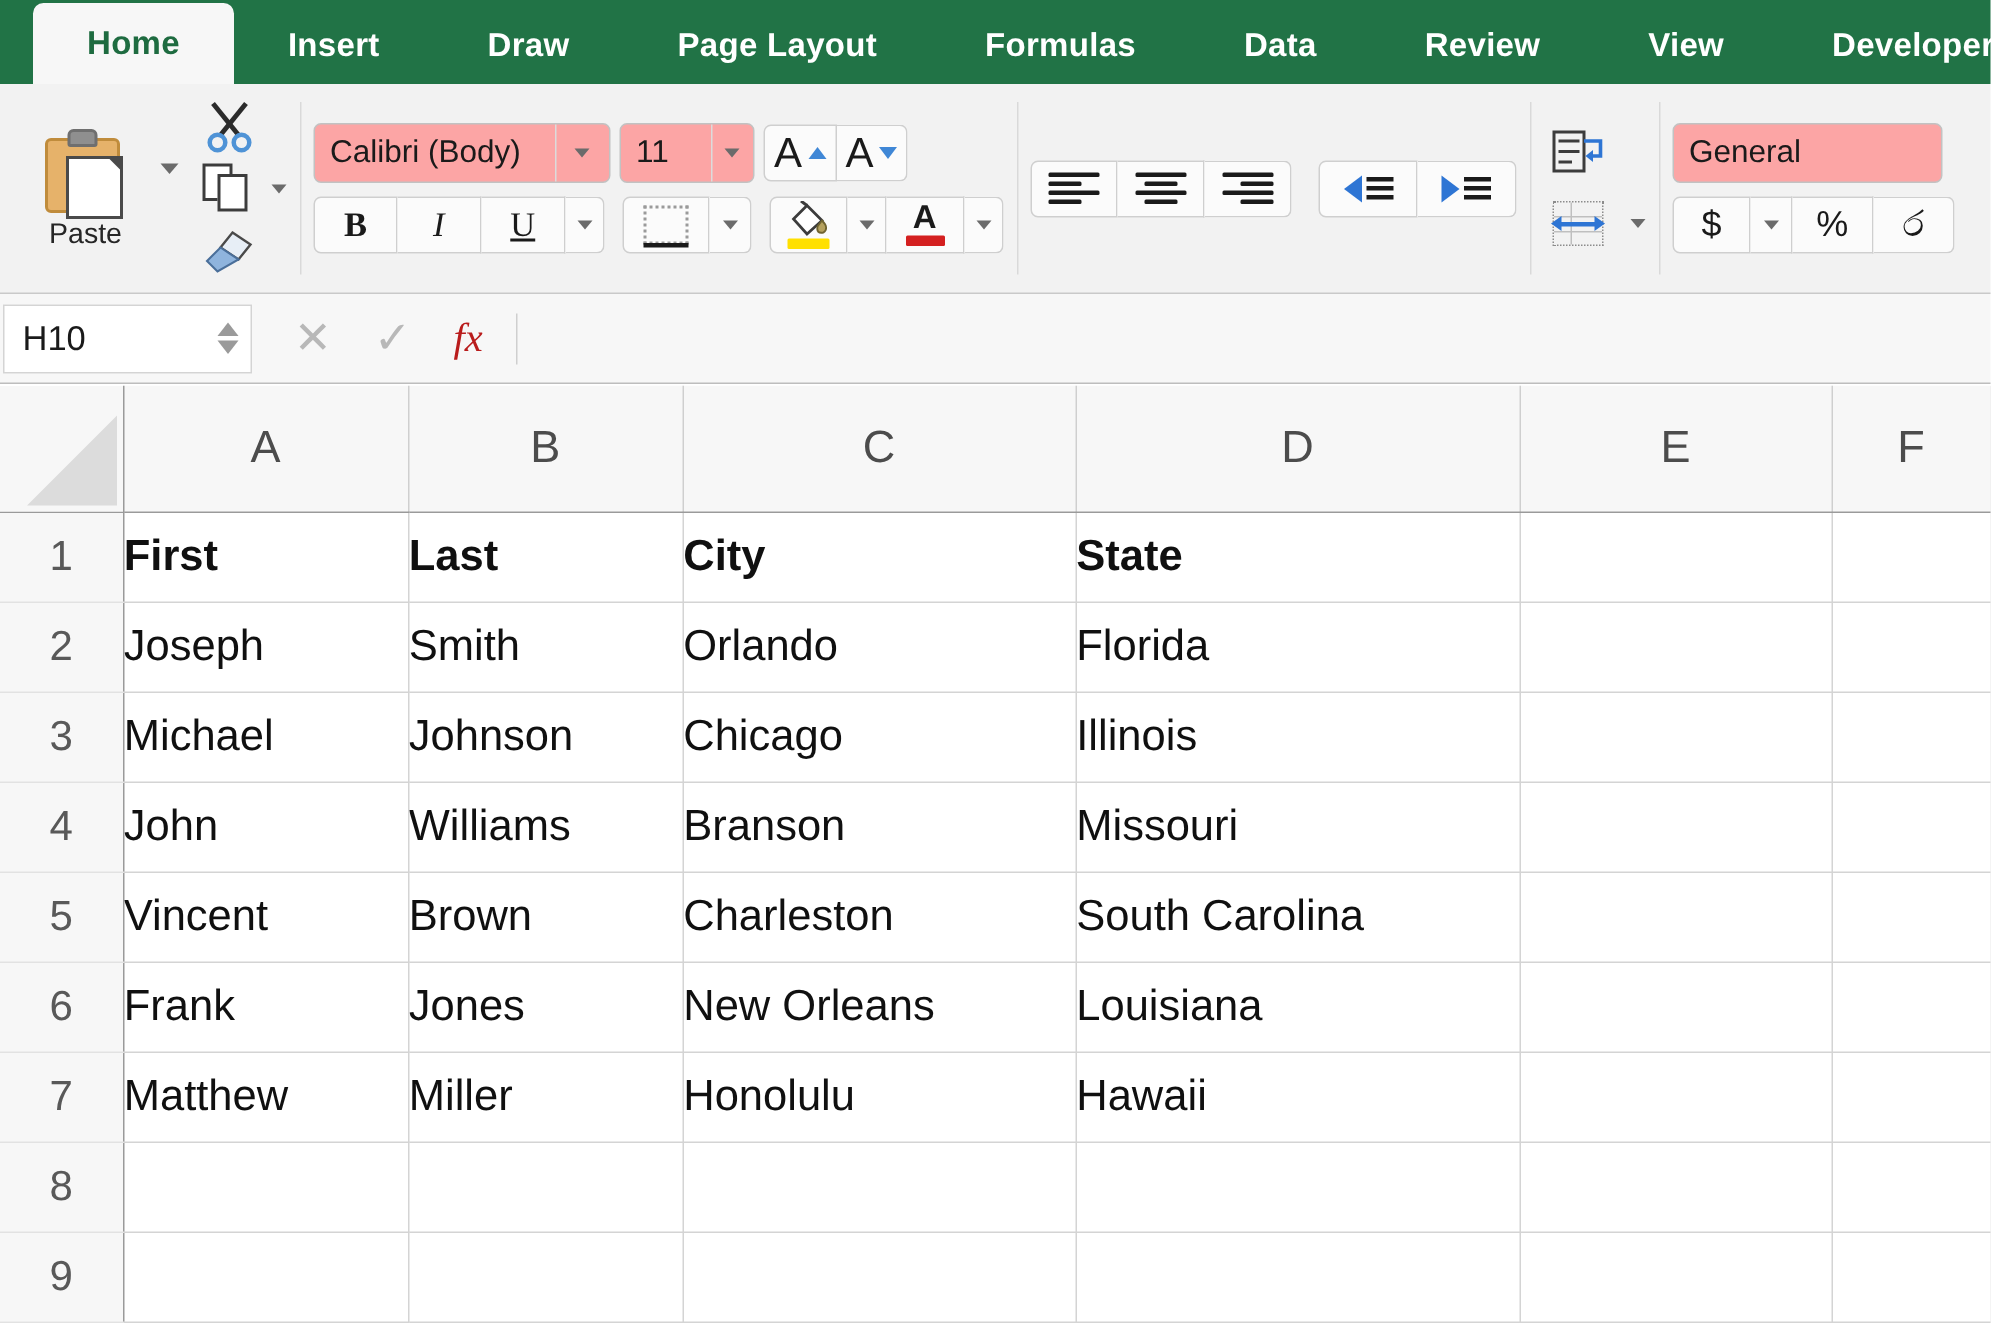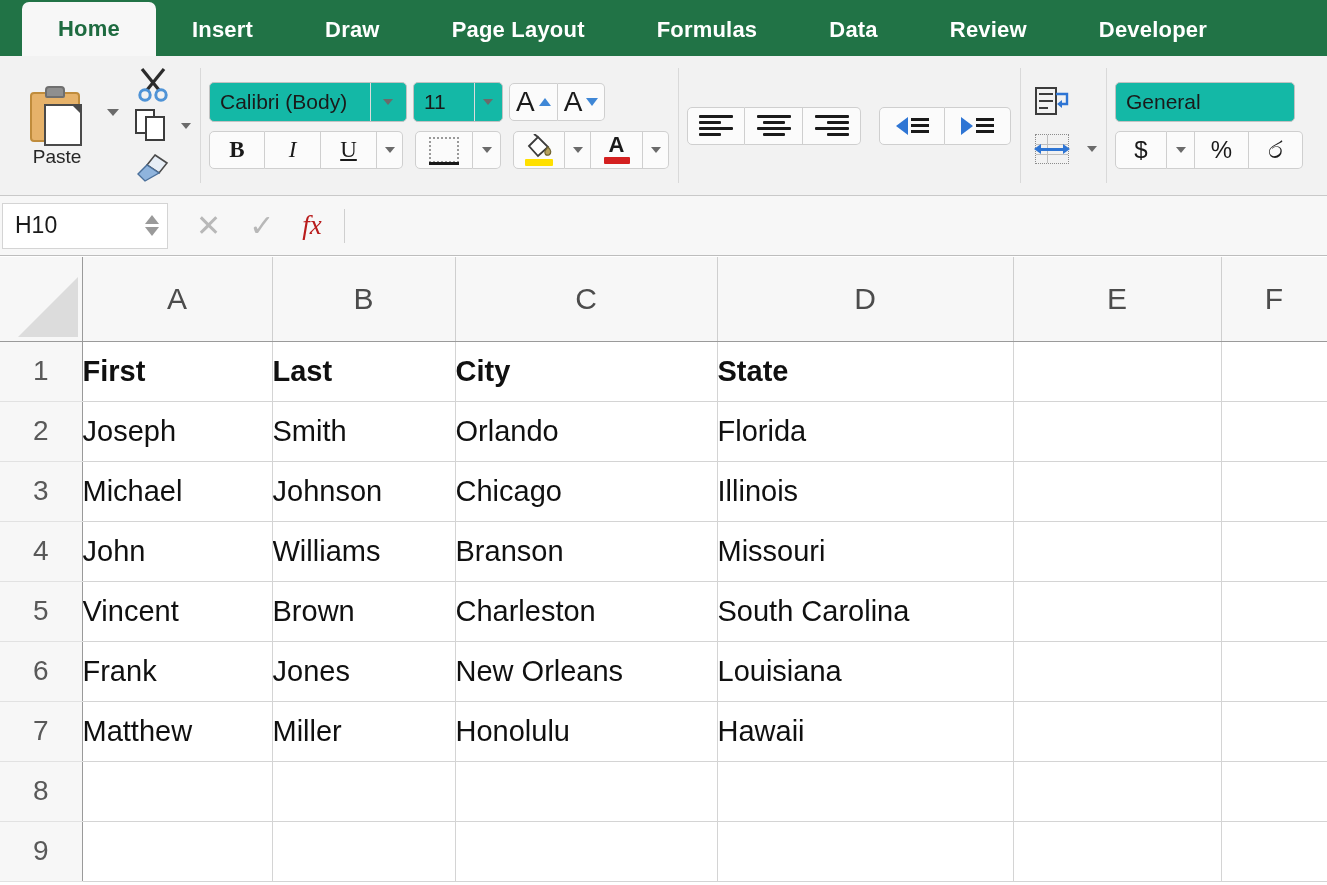--- a/index.html
+++ b/index.html
@@ -108,21 +108,21 @@
   .copyic .pg {
     position: absolute; width: 20px; height: 25px;
     background: #fff; border: 2px solid #3c3c3c;
   }
   .copyic .pg.back { left: 0; top: 0; }
   .copyic .pg.front { left: 10px; top: 7px; }
 
   
   .combo {
     display: flex; align-items: center;
-    background: #14b8a6;
+    background: #fca5a5;
     border: 1px solid #c2c2c2;
     border-radius: 5px;
     height: 40px;
   }
   .combo .val {
     padding: 0 10px; font-size: 21px; color: #1a1a1a; white-space: nowrap;
   }
   .combo .drop {
     width: 34px; height: 100%;
     border-left: 1px solid #dcdcdc;
@@ -293,20 +293,21 @@
 <body>
 
 <div class="tabbar" id="tabbar">
     <div class="tab active">Home</div>
     <div class="tab">Insert</div>
     <div class="tab">Draw</div>
     <div class="tab">Page Layout</div>
     <div class="tab">Formulas</div>
     <div class="tab">Data</div>
     <div class="tab">Review</div>
+    <div class="tab">View</div>
     <div class="tab">Developer</div>
   </div>
 
 <div class="ribbon">
 
   <div class="rgroup">
     <div class="paste">
       <div class="clipboard">
         <div class="cb-body"></div>
           <div class="cb-clip"></div>

